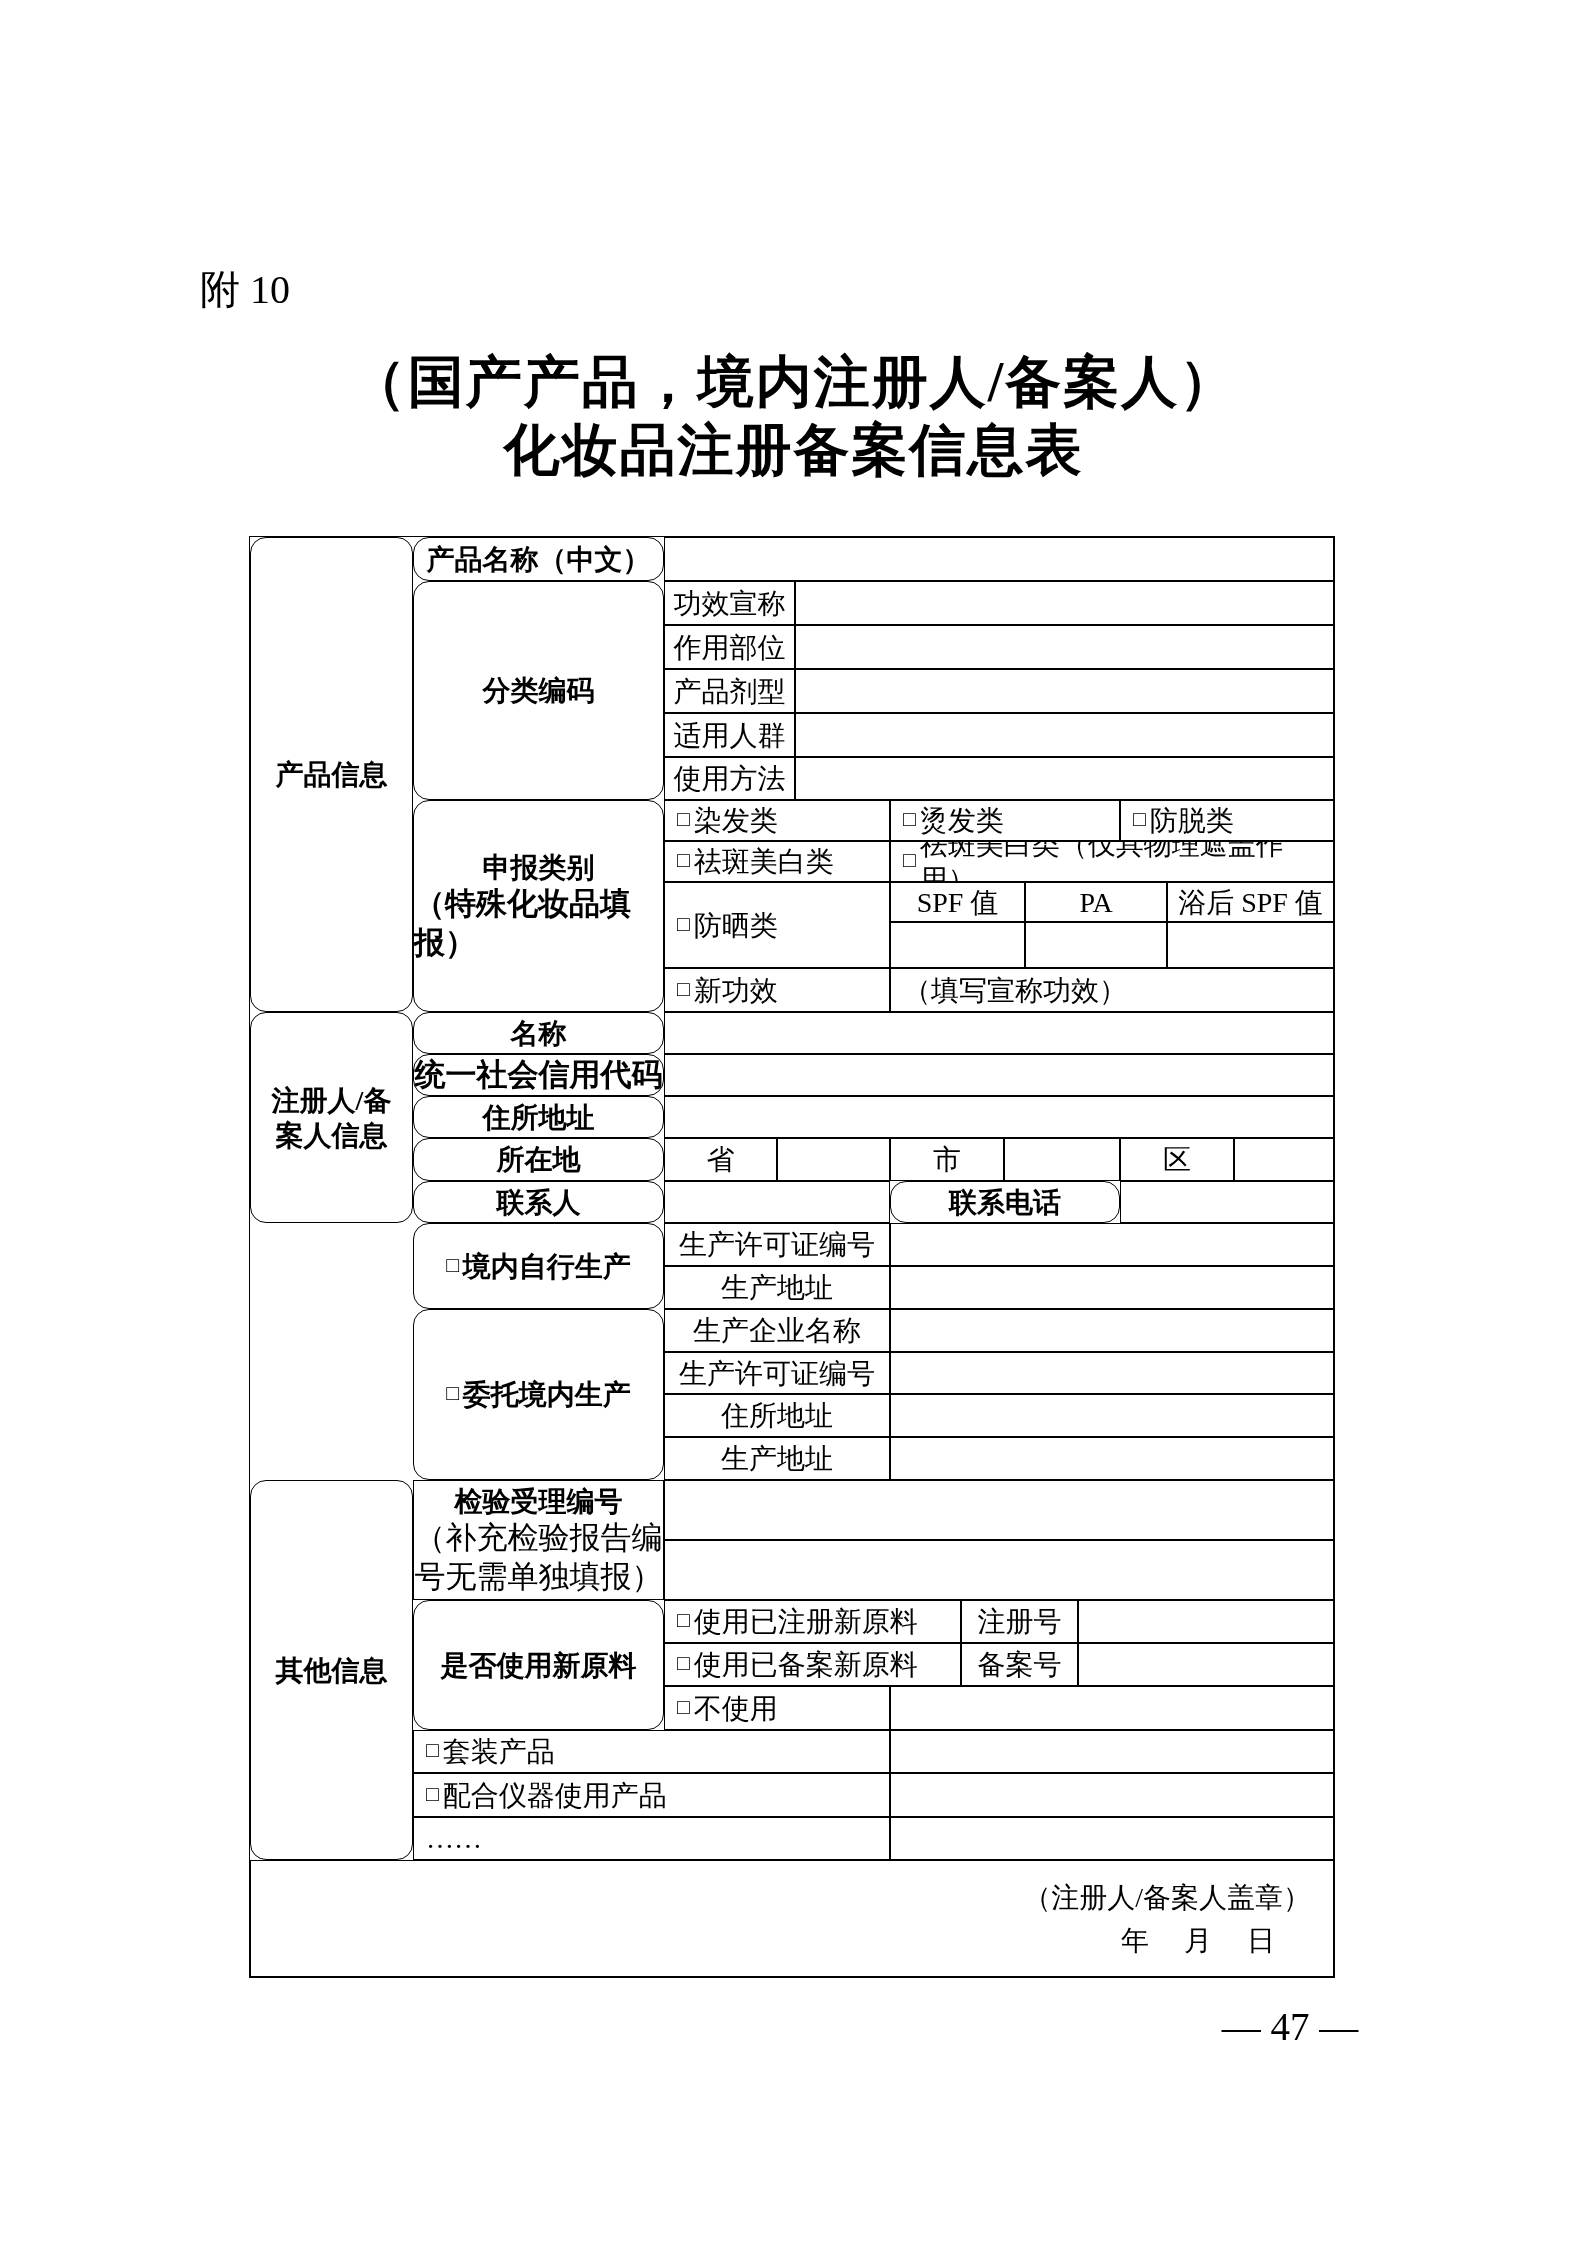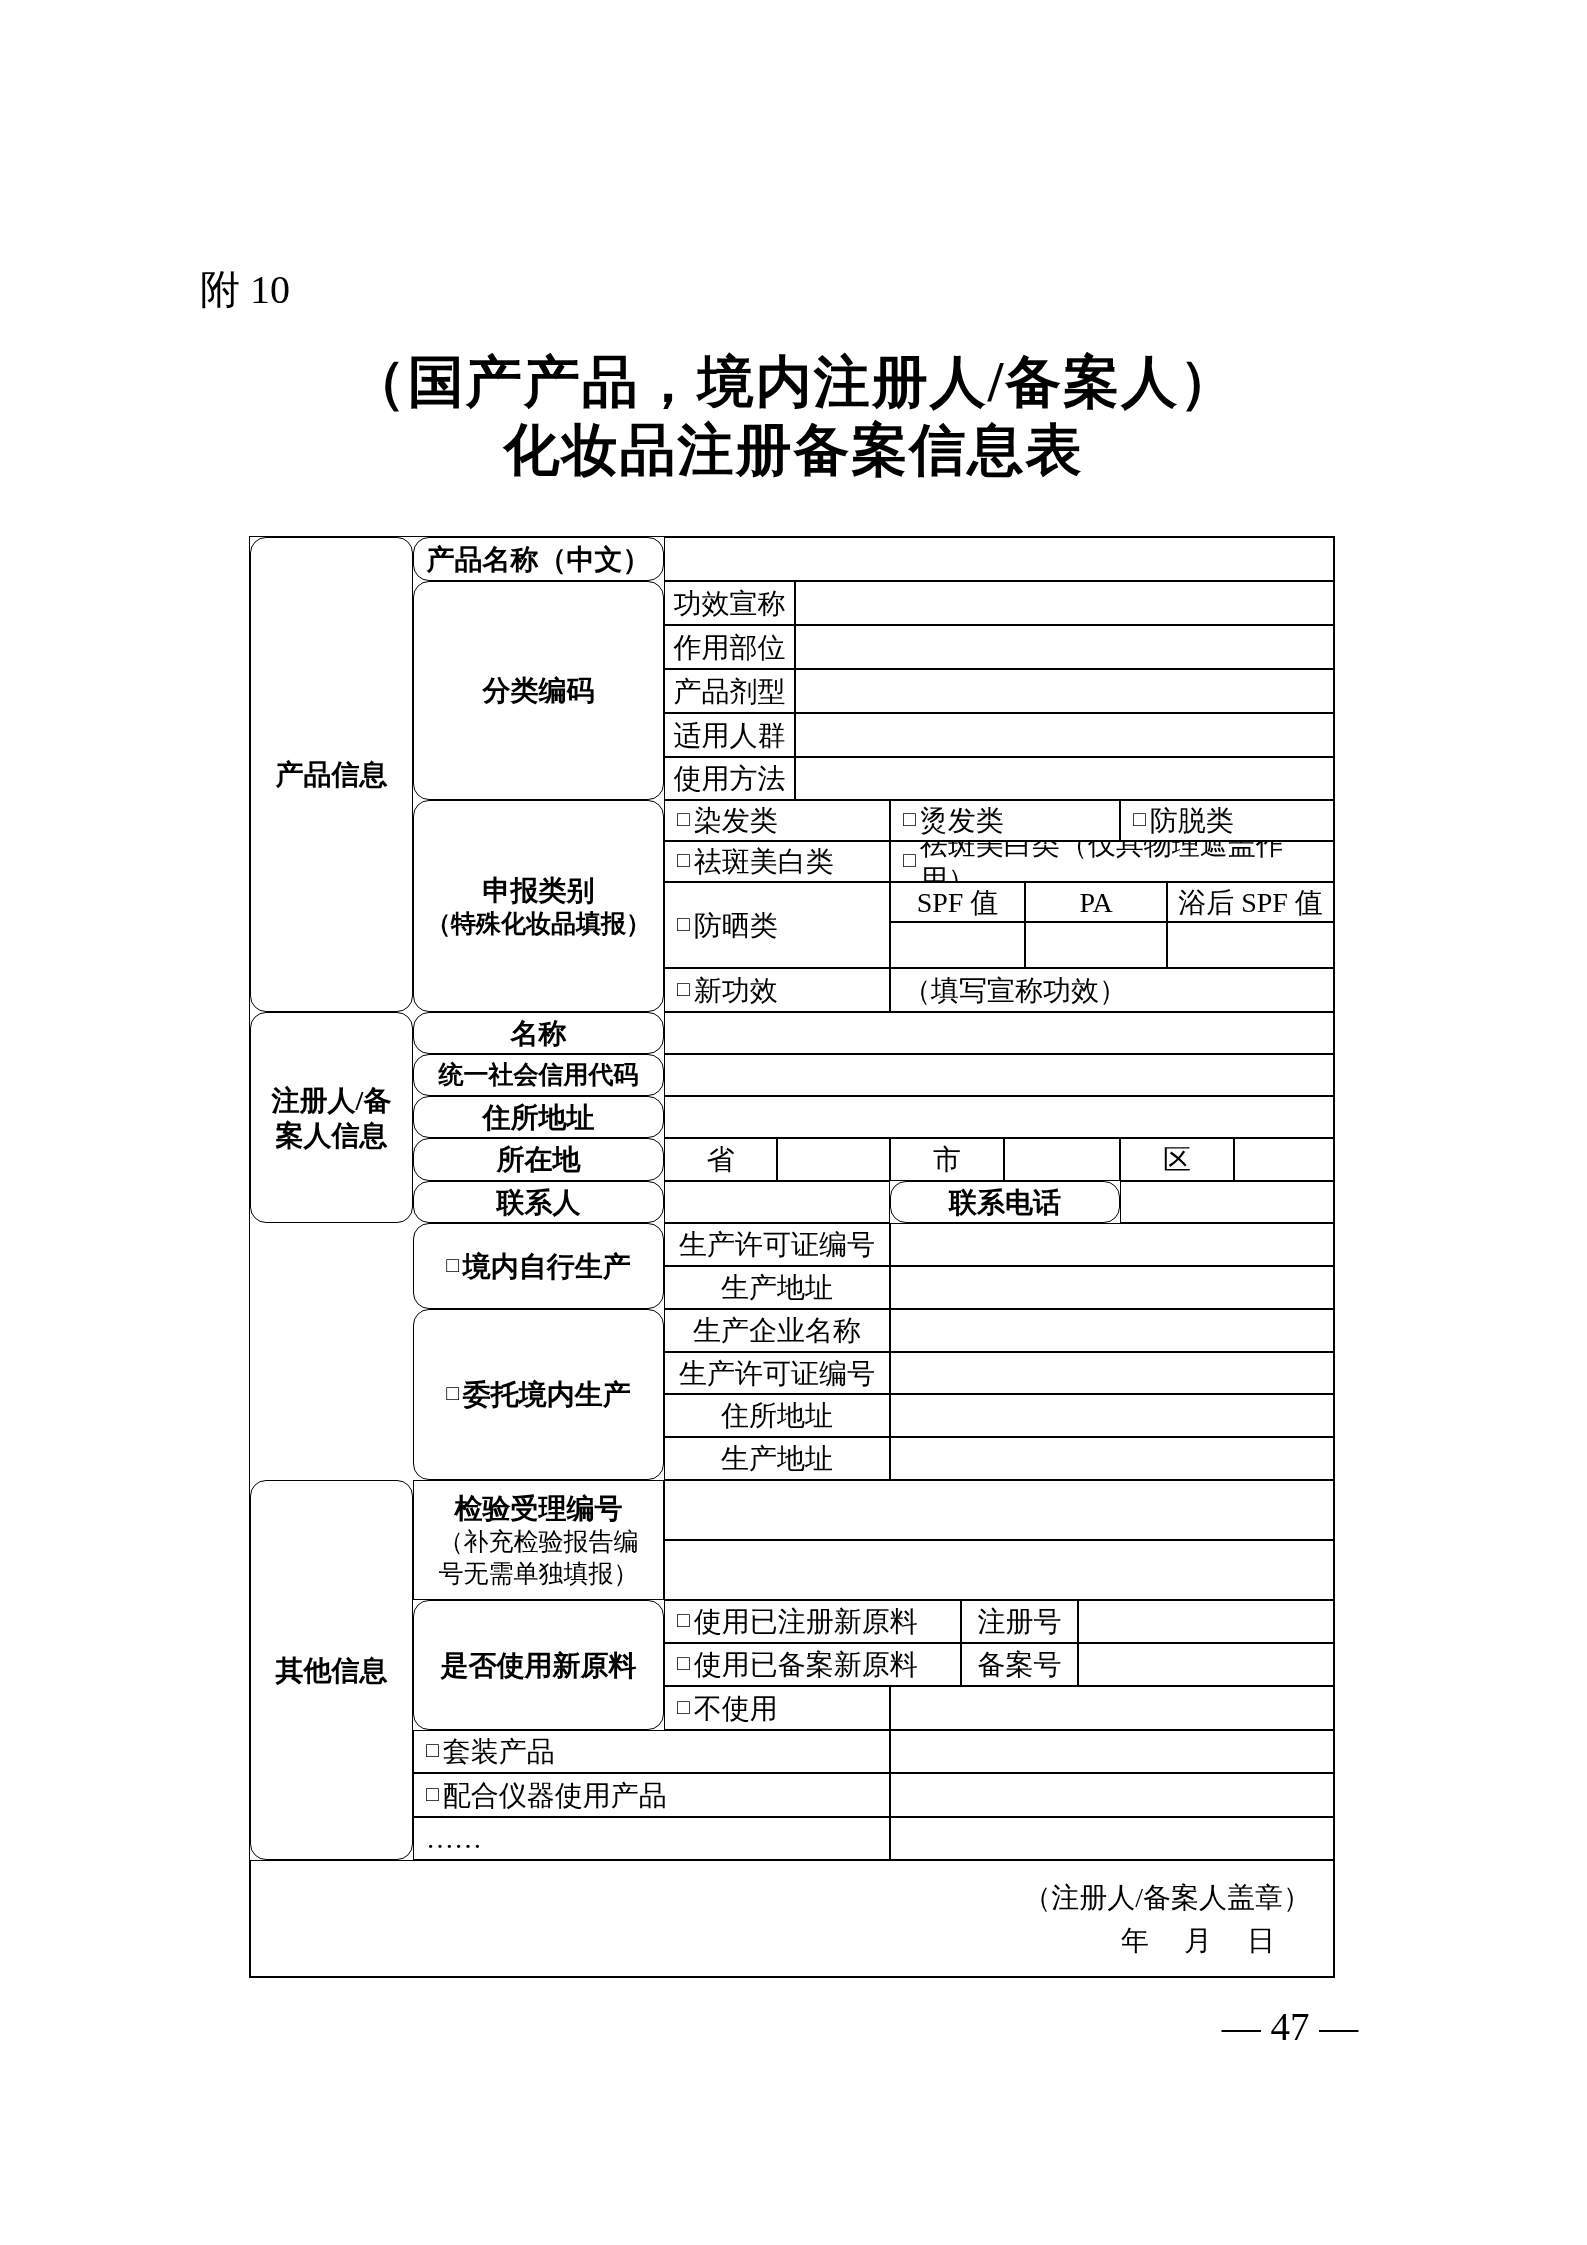--- a/index.html
+++ b/index.html
@@ -29,21 +29,21 @@
     border:1px solid #000;
   }
   .cell{
     border:1px solid #000;
     display:flex;align-items:center;justify-content:center;
     font-size:28px;line-height:1.25;
     box-sizing:border-box;
     overflow:hidden;
   }
   .b{font-weight:bold;border-radius:16px;}
-  .sm{font-size:25px;font-family:Liberation Serif, serif;}
+  .sm{font-size:31px;font-family:Liberation Serif, serif;}
   .left{justify-content:flex-start;padding-left:12px;padding-right:6px;}
   .col{flex-direction:column;}
   .cb{font-size:21px;margin-right:4px;position:relative;top:-1px;}
   .stamp-cell{flex-direction:column;align-items:flex-end;justify-content:center;row-gap:8px;padding-right:22px;}
   .stamp-l2{margin-right:36px;}
   .footer{
     position:absolute;left:1180px;top:2004px;width:220px;
     text-align:center;font-size:39px;
   }
 </style>

